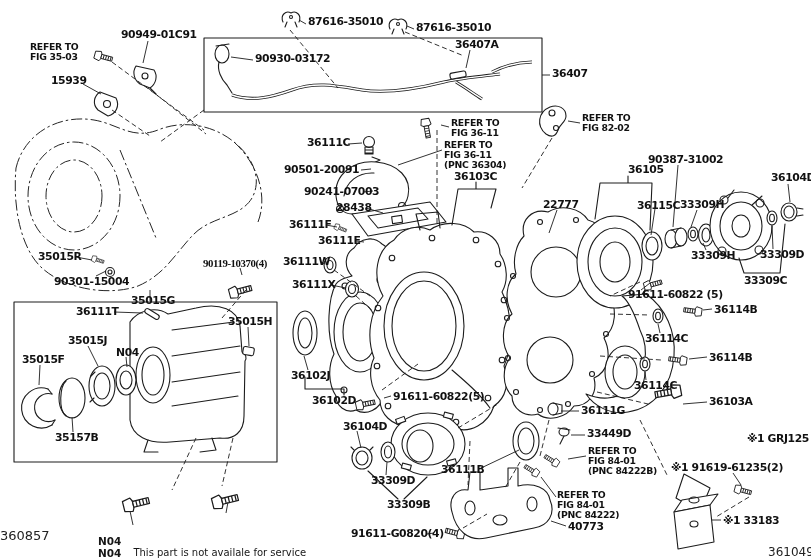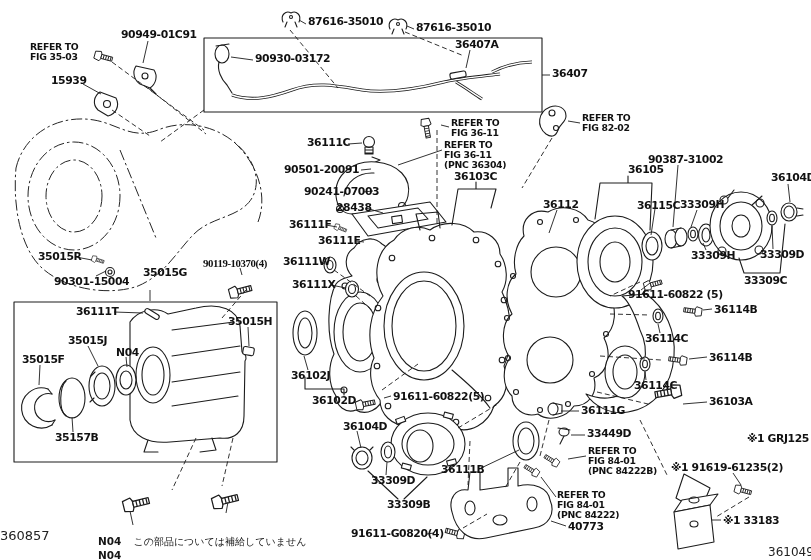--- a/index.html
+++ b/index.html
@@ -420,38 +420,38 @@
 FIG 36-11
 (PNC 36304)</div>
       <div class="lbl ref" style="left: 582px; top: 113px;">REFER TO
 FIG 82-02</div>
       <div class="lbl part" style="left: 284px; top: 165px;">90501-20091</div>
       <div class="lbl part" style="left: 304px; top: 187px;">90241-07003</div>
       <div class="lbl part" style="left: 336px; top: 203px;">28438</div>
       <div class="lbl part" style="left: 289px; top: 220px;">36111F</div>
       <div class="lbl part" style="left: 318px; top: 236px;">36111E</div>
       <div class="lbl part" style="left: 454px; top: 172px;">36103C</div>
-      <div class="lbl part" style="left: 543px; top: 200px;">36112</div>
+      <div class="lbl part" style="left: 543px; top: 200px;">22777</div>
       <div class="lbl part" style="left: 628px; top: 165px;">36105</div>
       <div class="lbl part" style="left: 648px; top: 155px;">90387-31002</div>
       <div class="lbl part" style="left: 637px; top: 201px;">36115C</div>
       <div class="lbl part" style="left: 680px; top: 200px;">33309H</div>
       <div class="lbl part" style="left: 771px; top: 173px;">36104D</div>
       <div class="lbl part" style="left: 691px; top: 251px;">33309H</div>
       <div class="lbl part" style="left: 760px; top: 250px;">33309D</div>
       <div class="lbl part" style="left: 744px; top: 276px;">33309C</div>
       <div class="lbl part" style="left: 628px; top: 290px;">91611-60822 (5)</div>
       <div class="lbl part" style="left: 714px; top: 305px;">36114B</div>
       <div class="lbl part" style="left: 645px; top: 334px;">36114C</div>
       <div class="lbl part" style="left: 709px; top: 353px;">36114B</div>
       <div class="lbl part" style="left: 634px; top: 381px;">36114C</div>
       <div class="lbl part" style="left: 709px; top: 397px;">36103A</div>
       <div class="lbl part" style="left: 38px; top: 252px;">35015R</div>
       <div class="lbl part" style="left: 54px; top: 277px;">90301-15004</div>
-      <div class="lbl part" style="left: 131px; top: 268px; margin-left: 12px;">35015G</div>
+      <div class="lbl part" style="left: 131px; top: 296px;">35015G</div>
       <div class="lbl part" style="left: 203px; top: 258px; font-family: Liberation Serif, serif;">90119-10370(4)</div>
       <div class="lbl part" style="left: 283px; top: 257px;">36111W</div>
       <div class="lbl part" style="left: 292px; top: 280px;">36111X</div>
       <div class="lbl part" style="left: 76px; top: 307px; text-align: center;">36111T</div>
       <div class="lbl part" style="left: 228px; top: 317px;">35015H</div>
       <div class="lbl part" style="left: 68px; top: 336px;">35015J</div>
       <div class="lbl part" style="left: 116px; top: 348px;">N04</div>
       <div class="lbl part" style="left: 22px; top: 355px;">35015F</div>
       <div class="lbl part" style="left: 55px; top: 433px;">35157B</div>
       <div class="lbl part" style="left: 291px; top: 371px;">36102J</div>
@@ -475,20 +475,20 @@
       <div class="lbl part" style="left: 671px; top: 463px;">※1 91619-61235(2)</div>
       <div class="lbl part" style="left: 723px; top: 516px;">※1 33183</div>
     </div>
 
   <div class="code code-left">360857</div>
   <div class="code code-right">361049E</div>
 
   <div id="legend">
     <div class="legrow">
       <span class="lc">N04</span>
-      <span class="lt">この部品については補給していません</span>
     </div>
     <div class="legrow">
       <span class="lc">N04</span>
+      <span class="lt">This part is not availale for service</span>
     </div>
   </div>
 
 </div>
 
 </body></html>

